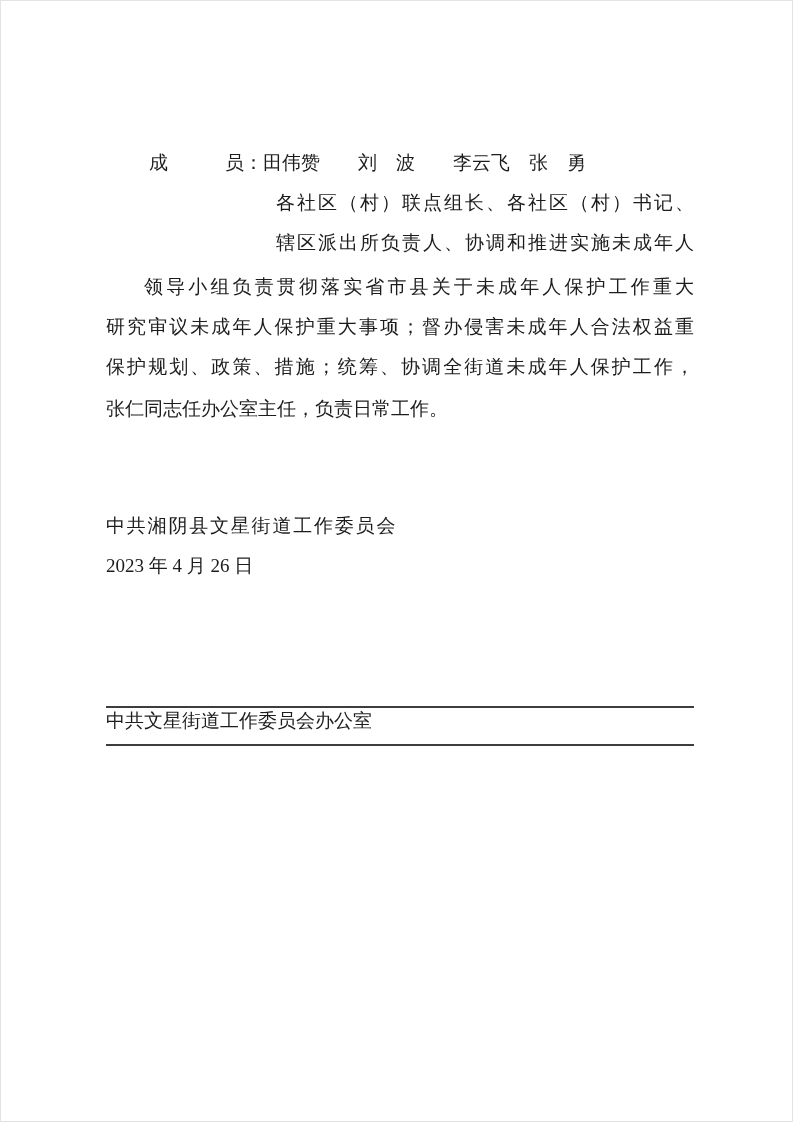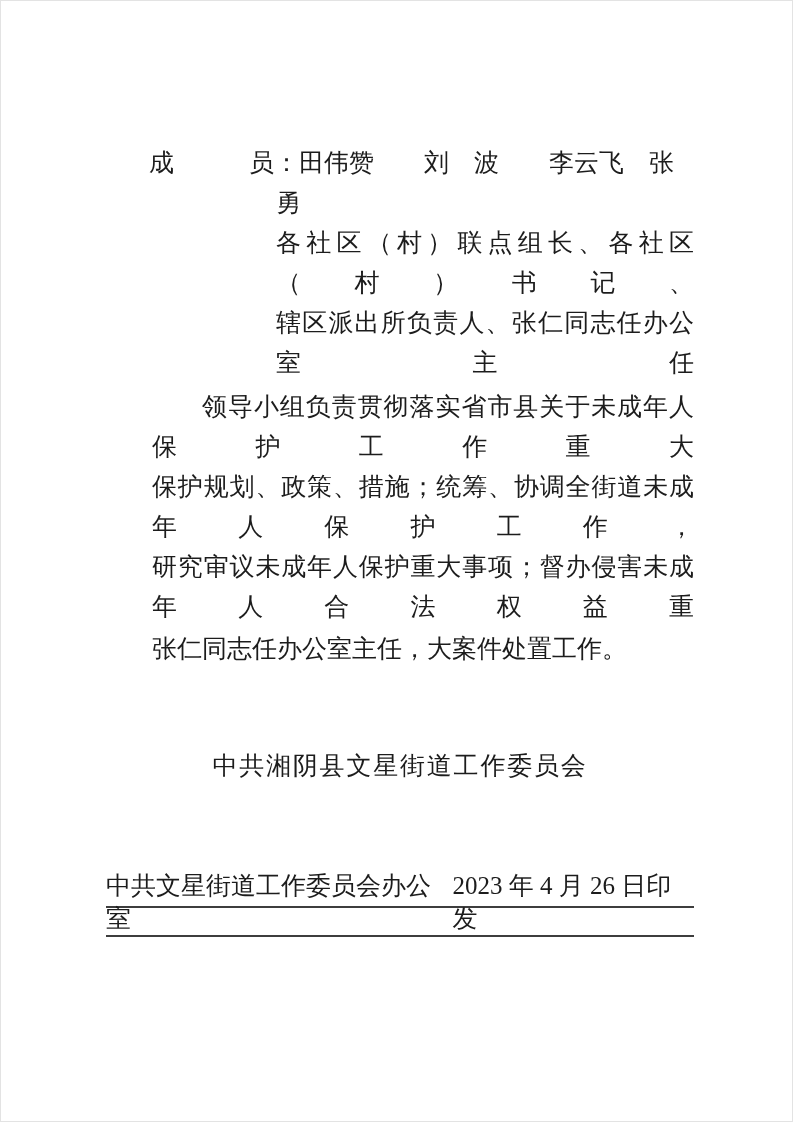--- a/index.html
+++ b/index.html
@@ -12,92 +12,91 @@
     position: relative;
     width: 793px;
     height: 1122px;
     background: #ffffff;
     border: 1px solid #e3e3e3;
     overflow: hidden;
   }
   .content {
     margin-left: 105px;
     width: 588px;
-    font-size: 25px;
+    font-size: 19px;
     line-height: 40px;
   }
   
   .members {
     margin-top: 142px;
     padding-left: 170px;
   }
   .members .mline { text-align: left; }
   .members .mline.hang { text-indent: -127px; }
   .members .mline.stretch {
     text-align: justify;
     text-align-last: justify;
   }
   
   .para { margin-top: 4px; }
   .para.second { margin-top: 2px; }
   .para .pline {
     text-align: justify;
     text-align-last: justify;
-    margin-left: 46px;
   }
   .para .pline.indent { text-indent: 2em; }
   .para .pline.last { text-align-last: left; }
   
   .signature {
     margin-top: 77px;
-    text-align: center;
+    text-align: left;
   }
   .signature .org {
     letter-spacing: 1.8px;
   }
   .signature .date {
     padding-right: 43px;
   }
   
   .footer {
     margin-top: 120px;
-    height: 31px;
+    height: 40px;
     border-top: 2px solid #3d3d3d;
     border-bottom: 2px solid #3d3d3d;
     display: flex;
-    align-items: flex-end;
+    align-items: flex-start;
     justify-content: space-between;
     line-height: normal;
   }
 </style>
 </head>
 <body>
 
 <div class="page">
   <div class="content">
 
     <div class="members">
       <div class="mline hang">成　　　员：田伟赞　　刘　波　　李云飞　张　勇</div>
       <div class="mline stretch">各社区（村）联点组长、各社区（村）书记、</div>
-      <div class="mline stretch">辖区派出所负责人、张仁同志任办公室主任</div>
+      <div class="mline stretch">辖区派出所负责人、协调和推进实施未成年人</div>
     </div>
 
     <div class="para">
       <div class="pline indent">领导小组负责贯彻落实省市县关于未成年人保护工作重大</div>
+      <div class="pline">研究审议未成年人保护重大事项；督办侵害未成年人合法权益重</div>
       <div class="pline">保护规划、政策、措施；统筹、协调全街道未成年人保护工作，</div>
-      <div class="pline">研究审议未成年人保护重大事项；督办侵害未成年人合法权益重</div>
     </div>
 
     <div class="para second">
-      <div class="pline last">张仁同志任办公室主任，大案件处置工作。</div>
+      <div class="pline last">张仁同志任办公室主任，负责日常工作。</div>
     </div>
 
     <div class="signature">
       <div class="org">中共湘阴县文星街道工作委员会</div>
+      <div class="date">2023 年 4 月 26 日</div>
     </div>
 
     <div class="footer">
       <span>中共文星街道工作委员会办公室</span>
-      <span>2023 年 4 月 26 日印发</span>
     </div>
 
   </div>
 </div>
 
 </body></html>

